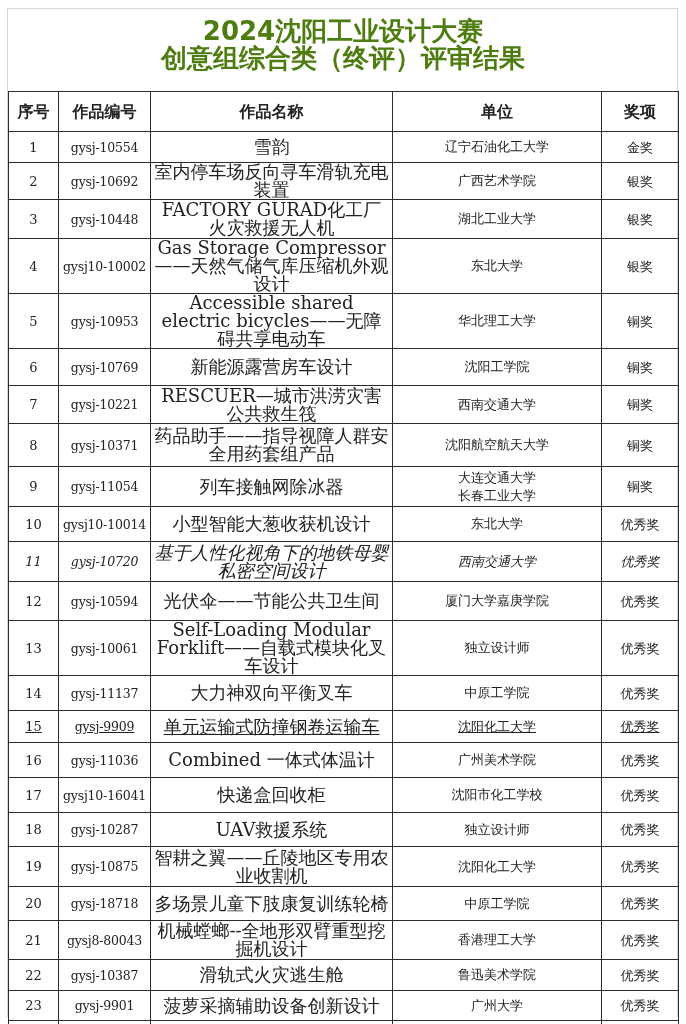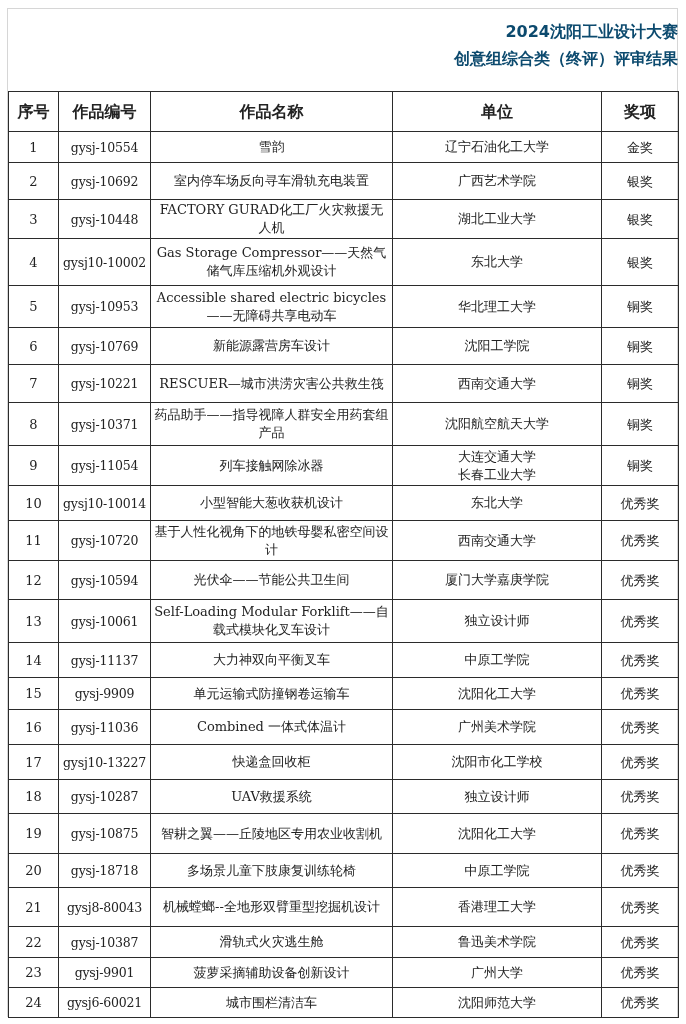--- a/index.html
+++ b/index.html
@@ -1,31 +1,31 @@
 <!DOCTYPE html>
 <html><head>
 <meta charset="utf-8">
 <style>
   html, body { margin: 0; padding: 0; background: #ffffff; }
   body { width: 686px; height: 1024px; position: relative; overflow: hidden;
          font-family: "DejaVu Serif", "Liberation Serif", serif; color: #222; }
   .frame { position: absolute; left: 7px; top: 8px; width: 671px; height: 1009px;
            border: 1px solid #d6d6d6; border-bottom: none; box-sizing: border-box; }
-  .title { position: absolute; left: 8px; top: 18px; width: 670px; text-align: right;
+  .title { position: absolute; left: 8px; top: 18px; width: 670px; text-align: center;
            font-family: "DejaVu Sans", "Liberation Sans", sans-serif; font-weight: bold;
-           font-size: 16px; line-height: 27px; color: #0c4a6e; letter-spacing: 0px; }
+           font-size: 26px; line-height: 27px; color: #4d7c0f; letter-spacing: 0px; }
   table { position: absolute; left: 8px; top: 91px; width: 670px;
           border-collapse: collapse; table-layout: fixed; }
   td, th { border: 1.5px solid #2b2b2b; text-align: center; vertical-align: middle;
            padding: 0 2px; font-size: 13px; line-height: 17px; font-weight: normal;
            overflow: hidden; }
   th { font-family: "DejaVu Sans", "Liberation Sans", sans-serif; font-weight: bold;
        font-size: 16px; }
   td.code { font-size: 12.5px; white-space: nowrap; padding: 0 1px; letter-spacing: -0.2px; }
-  td.name { font-size: 13px; line-height: 18px; padding: 0 3px; }
+  td.name { font-size: 18px; line-height: 18px; padding: 0 3px; }
   td.unit { line-height: 18px; }
 </style>
 </head>
 <body>
 
 <div class="frame"></div>
 
 <div class="title">
   <div>2024沈阳工业设计大赛</div>
   <div>创意组综合类（终评）评审结果</div>
@@ -112,21 +112,21 @@
         <td class="unit">大连交通大学<br>长春工业大学</td>
         <td>铜奖</td>
       </tr>
       <tr style="height: 35px;">
         <td>10</td>
         <td class="code">gysj10-10014</td>
         <td class="name">小型智能大葱收获机设计</td>
         <td class="unit">东北大学</td>
         <td>优秀奖</td>
       </tr>
-      <tr style="height: 40px;">
+      <tr style="height: 40px; font-style: italic;">
         <td>11</td>
         <td class="code">gysj-10720</td>
         <td class="name">基于人性化视角下的地铁母婴私密空间设计</td>
         <td class="unit">西南交通大学</td>
         <td>优秀奖</td>
       </tr>
       <tr style="height: 39px;">
         <td>12</td>
         <td class="code">gysj-10594</td>
         <td class="name">光伏伞——节能公共卫生间</td>
@@ -140,37 +140,37 @@
         <td class="unit">独立设计师</td>
         <td>优秀奖</td>
       </tr>
       <tr style="height: 35px;">
         <td>14</td>
         <td class="code">gysj-11137</td>
         <td class="name">大力神双向平衡叉车</td>
         <td class="unit">中原工学院</td>
         <td>优秀奖</td>
       </tr>
-      <tr style="height: 32px;">
+      <tr style="height: 32px; text-decoration: underline;">
         <td>15</td>
         <td class="code">gysj-9909</td>
         <td class="name">单元运输式防撞钢卷运输车</td>
         <td class="unit">沈阳化工大学</td>
         <td>优秀奖</td>
       </tr>
       <tr style="height: 35px;">
         <td>16</td>
         <td class="code">gysj-11036</td>
         <td class="name">Combined 一体式体温计</td>
         <td class="unit">广州美术学院</td>
         <td>优秀奖</td>
       </tr>
       <tr style="height: 35px;">
         <td>17</td>
-        <td class="code">gysj10-13227</td>
+        <td class="code">gysj10-16041</td>
         <td class="name">快递盒回收柜</td>
         <td class="unit">沈阳市化工学校</td>
         <td>优秀奖</td>
       </tr>
       <tr style="height: 34px;">
         <td>18</td>
         <td class="code">gysj-10287</td>
         <td class="name">UAV救援系统</td>
         <td class="unit">独立设计师</td>
         <td>优秀奖</td>

